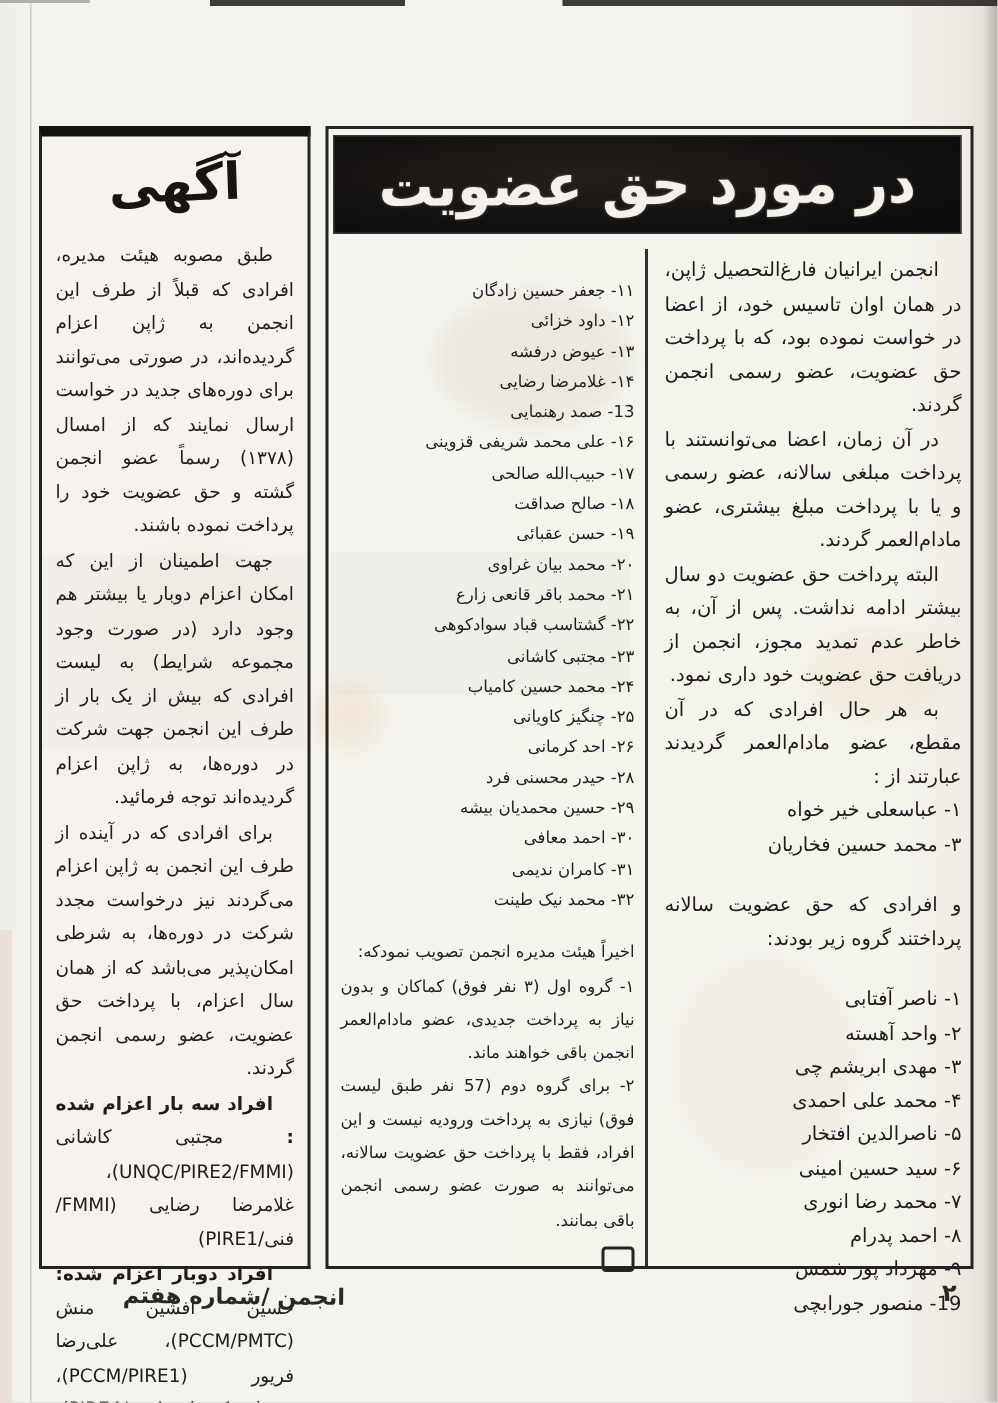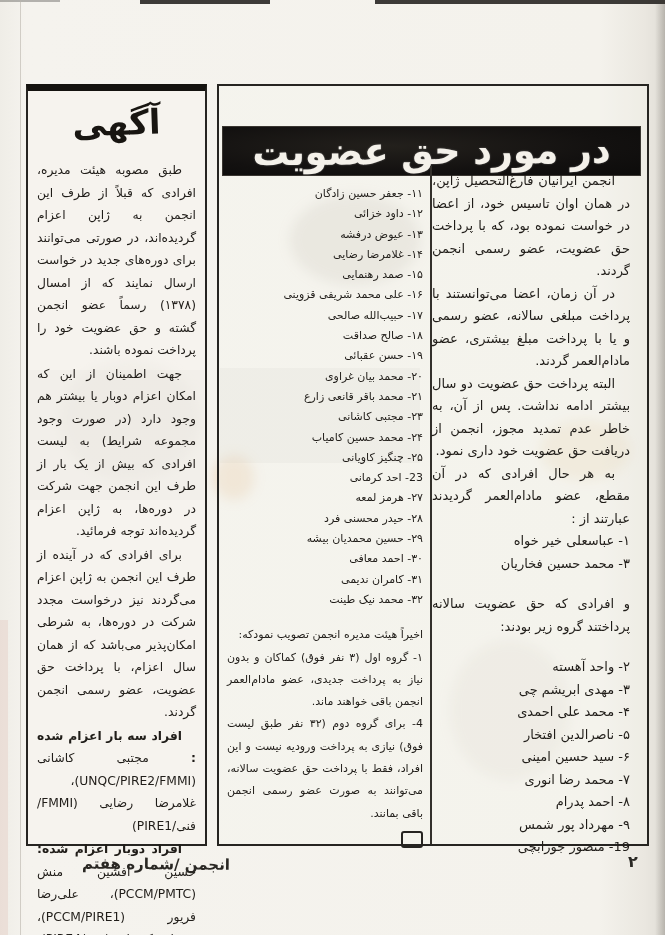--- a/index.html
+++ b/index.html
@@ -52,35 +52,34 @@
   .left-body p { text-indent: 14px; margin-bottom: 1px; }
   .lead { font-weight: bold; }
 
   
   .main-box {
     position: absolute; left: 217px; top: 84px; width: 432px; height: 762px;
     border: 2px solid #262421;
     background: rgba(246,244,238,.4);
   }
   .banner {
-    position: absolute; left: 3px; right: 6px; top: 4px; height: 50px;
+    position: absolute; left: 3px; right: 6px; top: 4px; height: 66px;
     background: radial-gradient(ellipse at 40% 40%, #23201c 0%, #131110 60%, #0c0b0a 100%);
     display: flex; align-items: center; justify-content: center;
     box-shadow: 0 0 0 1px #3a3631 inset;
-    margin-top: 36px;
   }
   .banner-title {
     color: #f4f1ea; font-size: 38px; font-weight: bold;
     direction: rtl; transform: scaleX(.96) rotate(-.4deg);
     text-shadow: 0 0 2px rgba(255,255,255,.35);
     white-space: nowrap;
   }
   .col-divider { position: absolute; left: 211px; top: 80px; bottom: 0; width: 1.5px; background: #33302b; }
   .col-right {
-    position: absolute; right: 17px; top: 84px; width: 198px;
+    position: absolute; right: 6px; top: 84px; width: 198px;
     direction: rtl; text-align: justify;
     font-size: 13px; line-height: 22.5px; color: #201d19;
   }
   .col-right p { text-indent: 15px; }
   .col-right .no-indent { text-indent: 0; } .gap-md { height: 18px; }
   .col-middle {
     position: absolute; left: 8px; top: 98px; width: 196px;
     direction: rtl; text-align: right;
     font-size: 11px; color: #201d19;
   }
@@ -152,61 +151,62 @@
           <p class="mem-para">به هر حال افرادی که در آن مقطع، عضو مادام‌العمر گردیدند عبارتند از :</p>
         </div>
       <div class="name-list name-list-right">
           <div class="member-name">۱- عباسعلی خیر خواه</div>
           <div class="member-name">۳- محمد حسین فخاریان</div>
         </div>
       <div class="gap-md"></div>
       <p class="no-indent">و افرادی که حق عضویت سالانه پرداختند گروه زیر بودند:</p>
       <div class="gap-md"></div>
       <div class="name-list name-list-right">
+          <div class="member-name">۱- ناصر آفتابی</div>
           <div class="member-name">۲- واحد آهسته</div>
           <div class="member-name">۳- مهدی ابریشم چی</div>
           <div class="member-name">۴- محمد علی احمدی</div>
           <div class="member-name">۵- ناصرالدین افتخار</div>
           <div class="member-name">۶- سید حسین امینی</div>
           <div class="member-name">۷- محمد رضا انوری</div>
           <div class="member-name">۸- احمد پدرام</div>
           <div class="member-name">۹- مهرداد پور شمس</div>
           <div class="member-name">19- منصور جورابچی</div>
         </div>
     </div>
 
     <div class="col-middle">
       <div class="name-list">
           <div class="member-name">۱۱- جعفر حسین زادگان</div>
           <div class="member-name">۱۲- داود خزائی</div>
           <div class="member-name">۱۳- عیوض درفشه</div>
           <div class="member-name">۱۴- غلامرضا رضایی</div>
-          <div class="member-name">۱۵- صمد رهنمایی</div>
+          <div class="member-name">13- صمد رهنمایی</div>
           <div class="member-name">۱۶- علی محمد شریفی قزوینی</div>
           <div class="member-name">۱۷- حبیب‌الله صالحی</div>
           <div class="member-name">۱۸- صالح صداقت</div>
           <div class="member-name">۱۹- حسن عقبائی</div>
           <div class="member-name">۲۰- محمد بیان غراوی</div>
           <div class="member-name">۲۱- محمد باقر قانعی زارع</div>
+          <div class="member-name">۲۲- گشتاسب قباد سوادکوهی</div>
           <div class="member-name">۲۳- مجتبی کاشانی</div>
           <div class="member-name">۲۴- محمد حسین کامیاب</div>
           <div class="member-name">۲۵- چنگیز کاویانی</div>
-          <div class="member-name">23- احد کرمانی</div>
-          <div class="member-name">۲۷- هرمز لمعه</div>
+          <div class="member-name">۲۶- احد کرمانی</div>
           <div class="member-name">۲۸- حیدر محسنی فرد</div>
           <div class="member-name">۲۹- حسین محمدیان بیشه</div>
           <div class="member-name">۳۰- احمد معافی</div>
           <div class="member-name">۳۱- کامران ندیمی</div>
           <div class="member-name">۳۲- محمد نیک طینت</div>
         </div>
       <div class="mid-paras">
         <div>اخیراً هیئت مدیره انجمن تصویب نمودکه:</div>
         <div>
             <p class="decision-para">۱- گروه اول (۳ نفر فوق) کماکان و بدون نیاز به پرداخت جدیدی، عضو مادام‌العمر انجمن باقی خواهند ماند.</p>
-            <p class="decision-para">4- برای گروه دوم (۳۲ نفر طبق لیست فوق) نیازی به پرداخت ورودیه نیست و این افراد، فقط با پرداخت حق عضویت سالانه، می‌توانند به صورت عضو رسمی انجمن باقی بمانند.</p>
+            <p class="decision-para">۲- برای گروه دوم (57 نفر طبق لیست فوق) نیازی به پرداخت ورودیه نیست و این افراد، فقط با پرداخت حق عضویت سالانه، می‌توانند به صورت عضو رسمی انجمن باقی بمانند.</p>
           </div>
       </div>
       <div class="end-square"></div>
     </div>
   </div>
 
   <div class="footer-text">انجمن /شماره هفتم</div>
   <div class="page-number">۲</div>
 </div>
 

